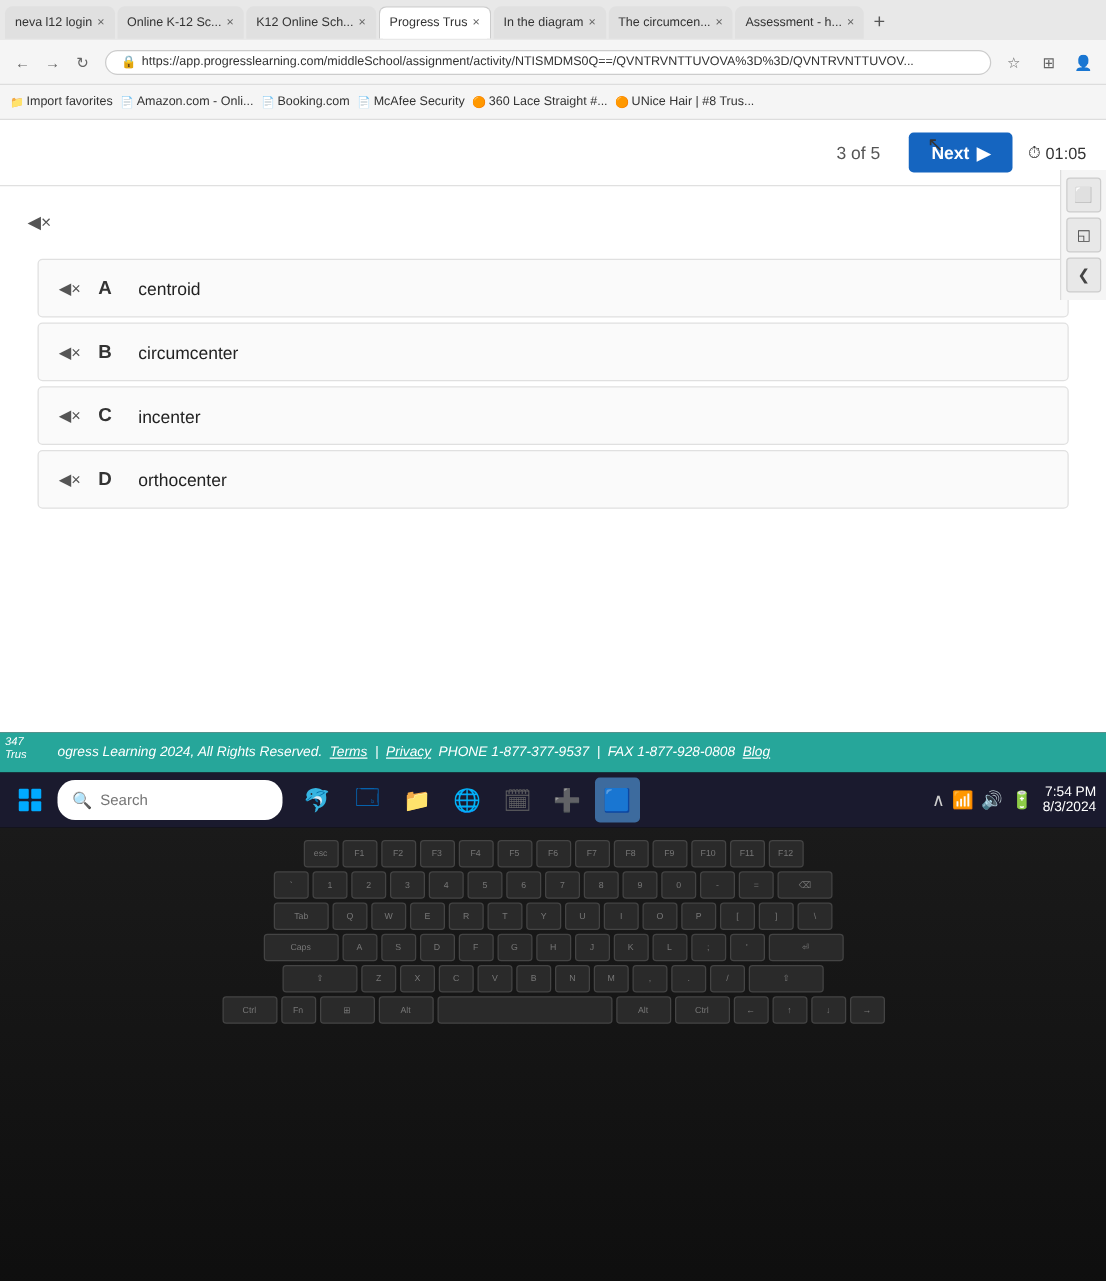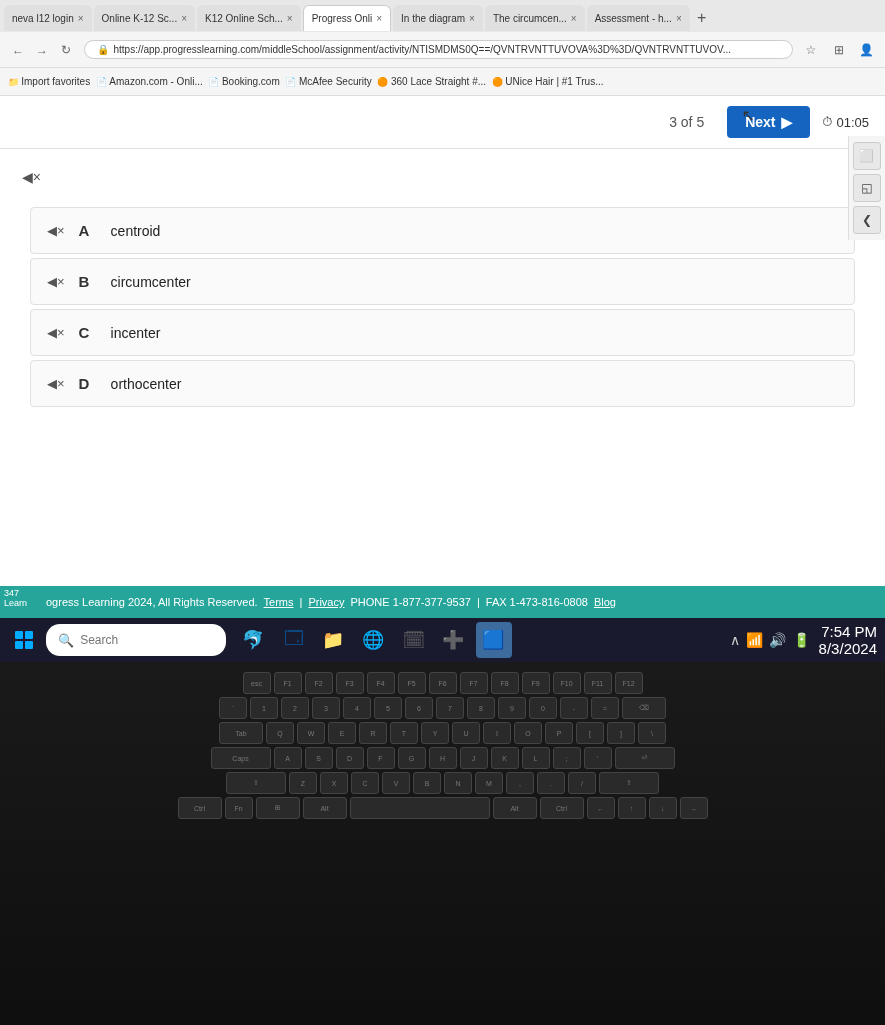--- a/index.html
+++ b/index.html
@@ -267,20 +267,21 @@
     
     .page-footer {
       background: #26a69a;
       width: 100%;
       padding: 10px 16px;
       display: flex;
       align-items: center;
       gap: 6px;
       font-size: 11px;
       color: #fff;
+      font-style: italic;
     }
 
     .footer-link {
       color: #fff;
       text-decoration: underline;
       cursor: pointer;
       font-size: 11px;
     }
 
     .footer-separator {
@@ -373,21 +374,21 @@
 
     .tray-icon {
       color: #ccc;
       font-size: 14px;
       cursor: pointer;
     }
 
     .clock {
       text-align: right;
       color: #fff;
-      font-size: 15px;
+      font-size: 11px;
     }
 
     .laptop-keyboard-area {
       background: linear-gradient(to bottom, #1a1a1a, #0d0d0d);
       width: 100%;
       height: 420px;
       display: flex;
       align-items: flex-start;
       justify-content: center;
       padding-top: 10px;
@@ -445,21 +446,21 @@
     </div>
     <div class="tab">
       <span>Online K-12 Sc...</span>
       <span class="tab-close">×</span>
     </div>
     <div class="tab">
       <span>K12 Online Sch...</span>
       <span class="tab-close">×</span>
     </div>
     <div class="tab active">
-      <span>Progress Onli</span>
+      <span>Progress Trus</span>
       <span class="tab-close">×</span>
     </div>
     <div class="tab">
       <span>In the diagram</span>
       <span class="tab-close">×</span>
     </div>
     <div class="tab">
       <span>The circumcen...</span>
       <span class="tab-close">×</span>
     </div>
@@ -501,21 +502,21 @@
     <div class="bookmark-item">
       <span class="bk-icon">📄</span>
       <span>McAfee Security</span>
     </div>
     <div class="bookmark-item">
       <span class="bk-icon">🟠</span>
       <span>360 Lace Straight #...</span>
     </div>
     <div class="bookmark-item">
       <span class="bk-icon">🟠</span>
-      <span>UNice Hair | #1 Trus...</span>
+      <span>UNice Hair | #8 Trus...</span>
     </div>
   </div>
 </div>
 
 <div class="content-area">
 
   <div class="cursor-icon" style="top: 10px; right: 130px;">↖</div>
 
   <div class="question-header">
     <span class="question-counter">3 of 5</span>
@@ -567,29 +568,29 @@
     <button class="sidebar-icon-btn">⬜</button>
     <button class="sidebar-icon-btn">◱</button>
     <button class="sidebar-icon-btn">❮</button>
   </div>
 </div>
 
 <div class="footer-wrapper">
   <div class="page-footer">
     <div style="position:absolute; left:0; top:0; display:flex; flex-direction:column; padding:2px 4px; font-size:9px;">
       <span>347</span>
-      <span>Learn</span>
+      <span>Trus</span>
     </div>
     <span style="margin-left: 30px;">ogress Learning 2024, All Rights Reserved.</span>
     <span class="footer-link">Terms</span>
     <span class="footer-separator">|</span>
     <span class="footer-link">Privacy</span>
     <span>PHONE 1-877-377-9537</span>
     <span class="footer-separator">|</span>
-    <span>FAX 1-473-816-0808</span>
+    <span>FAX 1-877-928-0808</span>
     <span class="footer-link">Blog</span>
   </div>
 </div>
 
 <div class="taskbar">
   <div class="taskbar-start">
     <div class="start-icon">
       <div></div>
         <div></div>
         <div></div>

